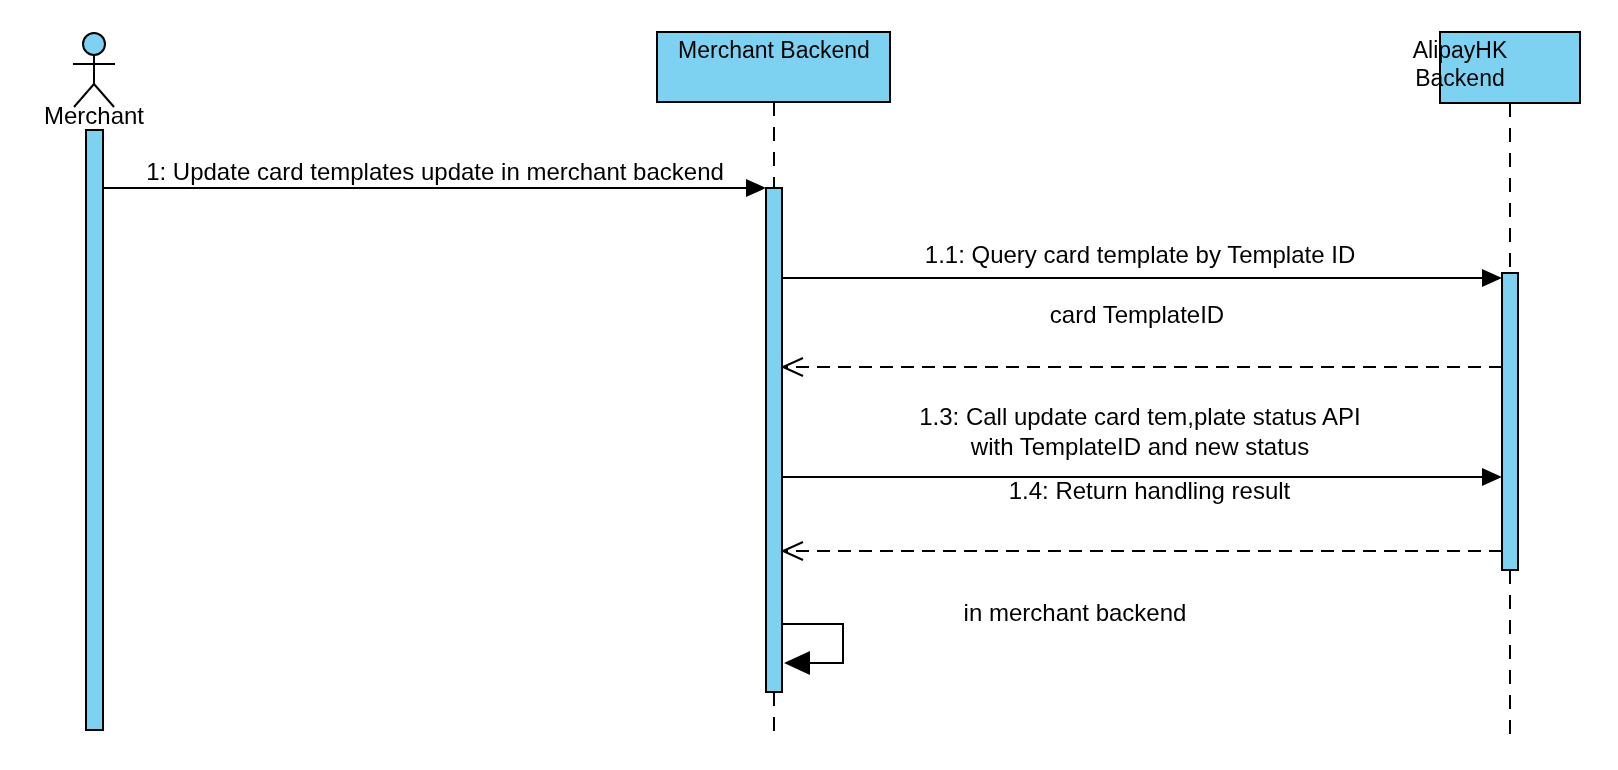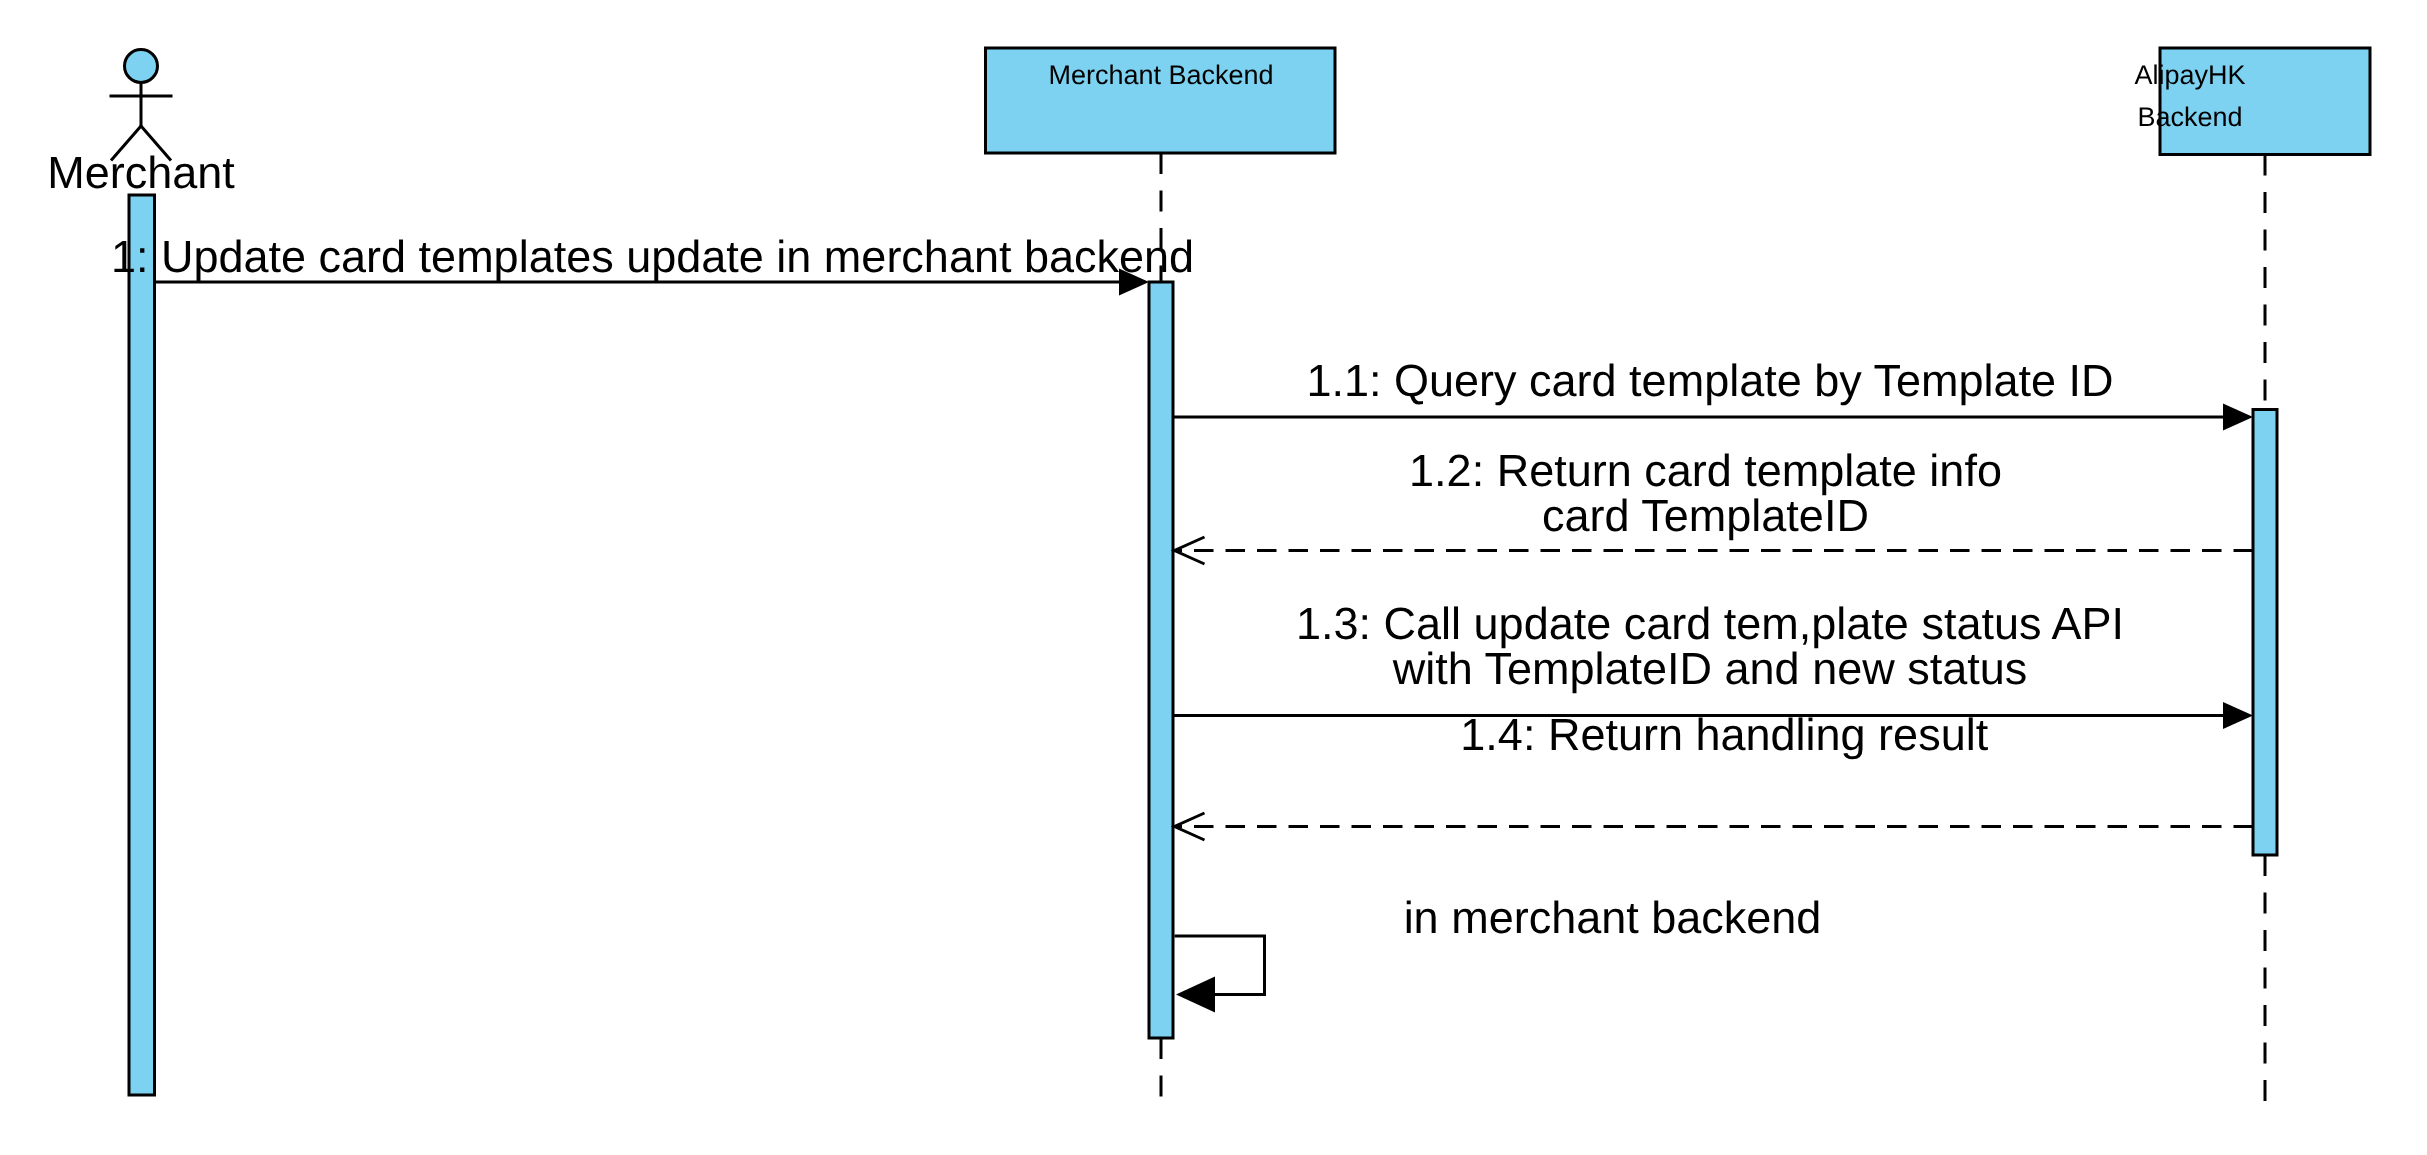--- a/index.html
+++ b/index.html
@@ -26,25 +26,25 @@
   .dash-life { stroke: #000000; stroke-width: 2; stroke-dasharray: 14 11; fill: none; }
   .dash-msg { stroke: #000000; stroke-width: 2; stroke-dasharray: 13 8; fill: none; }
   .solidhead { fill: #000000; stroke: none; }
   .openhead { stroke: #000000; stroke-width: 2; fill: none; }
   
   .lbl {
     position: absolute;
     transform: translateX(-50%);
     text-align: center;
     color: #000000;
-    font-size: 30px;
+    font-size: 24px;
     line-height: 30px;
     white-space: nowrap;
   }
-  .hdr-lbl { font-size: 18px; line-height: 28px; }
+  .hdr-lbl { font-size: 23px; line-height: 28px; }
   .hdr-line { display: block; }
 </style>
 </head>
 <body>
 
 <div class="canvas">
 
   <svg class="layer" width="1618" height="770" viewBox="0 0 1618 770">
 
     <g>
@@ -105,21 +105,20 @@
   <div class="lbl hdr-lbl" style="left:1460px; top:36px;">
     <span class="hdr-line">AlipayHK</span>
     <span class="hdr-line">Backend</span>
   </div>
 
   <div class="lbl" style="left:435px; top:157px;">1: Update card templates update in merchant backend</div>
 
   <div class="lbl" style="left:1140px; top:240px;">1.1: Query card template by Template ID</div>
 
   <div class="lbl" style="left:1137px; top:300px;">
-    <span class="hdr-line" style="line-height:30px;">1.2: Return card template info</span>
     <span class="hdr-line" style="line-height:30px;">card TemplateID</span>
   </div>
 
   <div class="lbl" style="left:1140px; top:402px;">
     <span class="hdr-line" style="line-height:30px;">1.3: Call update card tem,plate status API</span>
     <span class="hdr-line" style="line-height:30px;">with TemplateID and new status</span>
   </div>
 
   <div class="lbl" style="left:1140px; top:476px;">
     <span class="hdr-line" style="line-height:30px;margin-left:19px;">1.4: Return handling result</span>

